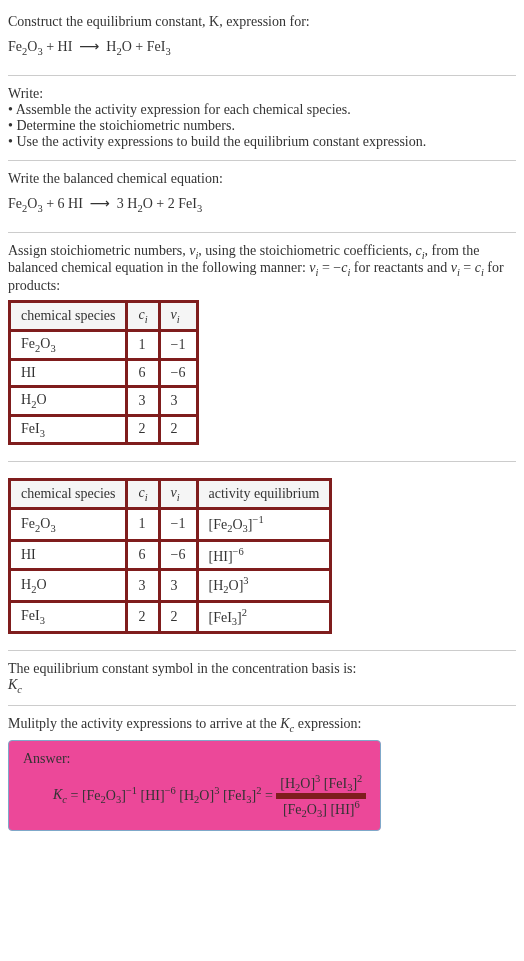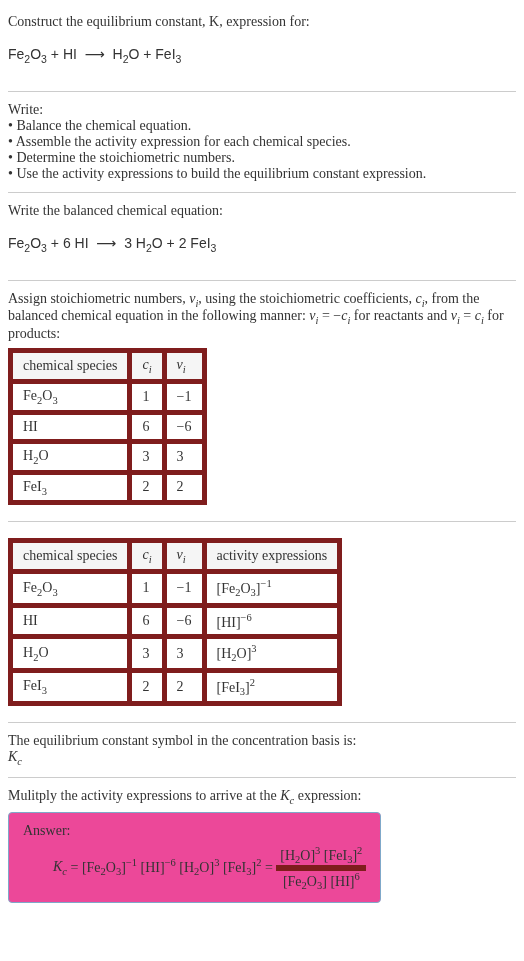--- a/index.html
+++ b/index.html
@@ -14,32 +14,32 @@
   }
   .section {
     padding: 6px 0;
   }
   hr {
     border: none;
     border-top: 1px solid #ccc;
     margin: 4px 0;
   }
   .equation {
-    font-family: Liberation Sans, sans-serif;
-    margin: 16px 0;
+    font-family: Liberation Serif, serif;
+    margin: 8px 0;
   }
   sub, sup {
     font-size: 0.75em;
   }
   table.data {
     border-collapse: collapse;
     margin: 6px 0;
   }
   table.data td, table.data th {
-    border: 5px solid #7f1d1d;
+    border: 3px solid #7f1d1d;
     padding: 4px 10px;
     text-align: left;
     font-weight: normal;
   }
   table.data th {
     background: #f5f5f5;
   }
   .answer-box {
     border: 1px solid #7fa8c9;
     background: #ec4899;
@@ -72,21 +72,20 @@
     <span>Construct the equilibrium constant, K, expression for:</span>
   </div>
   <div class="equation">
     Fe<sub>2</sub>O<sub>3</sub> + HI &nbsp;⟶&nbsp; H<sub>2</sub>O + FeI<sub>3</sub>
   </div>
 </div>
 <hr>
 
 <div class="section">
   <div>Write:</div>
-  <div>• Balance the chemical equation.</div>
   <div>• Assemble the activity expression for each chemical species.</div>
   <div>• Determine the stoichiometric numbers.</div>
   <div>• Use the activity expressions to build the equilibrium constant expression.</div>
 </div>
 <hr>
 
 <div class="section">
   <div>Write the balanced chemical equation:</div>
   <div class="equation">
     Fe<sub>2</sub>O<sub>3</sub> + 6 HI &nbsp;⟶&nbsp; 3 H<sub>2</sub>O + 2 FeI<sub>3</sub>
@@ -130,21 +129,21 @@
 </div>
 <hr>
 
 <div class="section">
   <table class="data">
     <tbody>
         <tr>
       <th>chemical species</th>
       <th><span class="ital">c<sub>i</sub></span></th>
       <th><span class="ital">ν<sub>i</sub></span></th>
-      <th>activity expressions</th>
+      <th>activity equilibrium</th>
     </tr>
     <tr>
       <td>Fe<sub>2</sub>O<sub>3</sub></td>
       <td>1</td>
       <td>−1</td>
       <td>[Fe<sub>2</sub>O<sub>3</sub>]<sup>−1</sup></td>
     </tr>
     <tr>
       <td>HI</td>
       <td>6</td>

